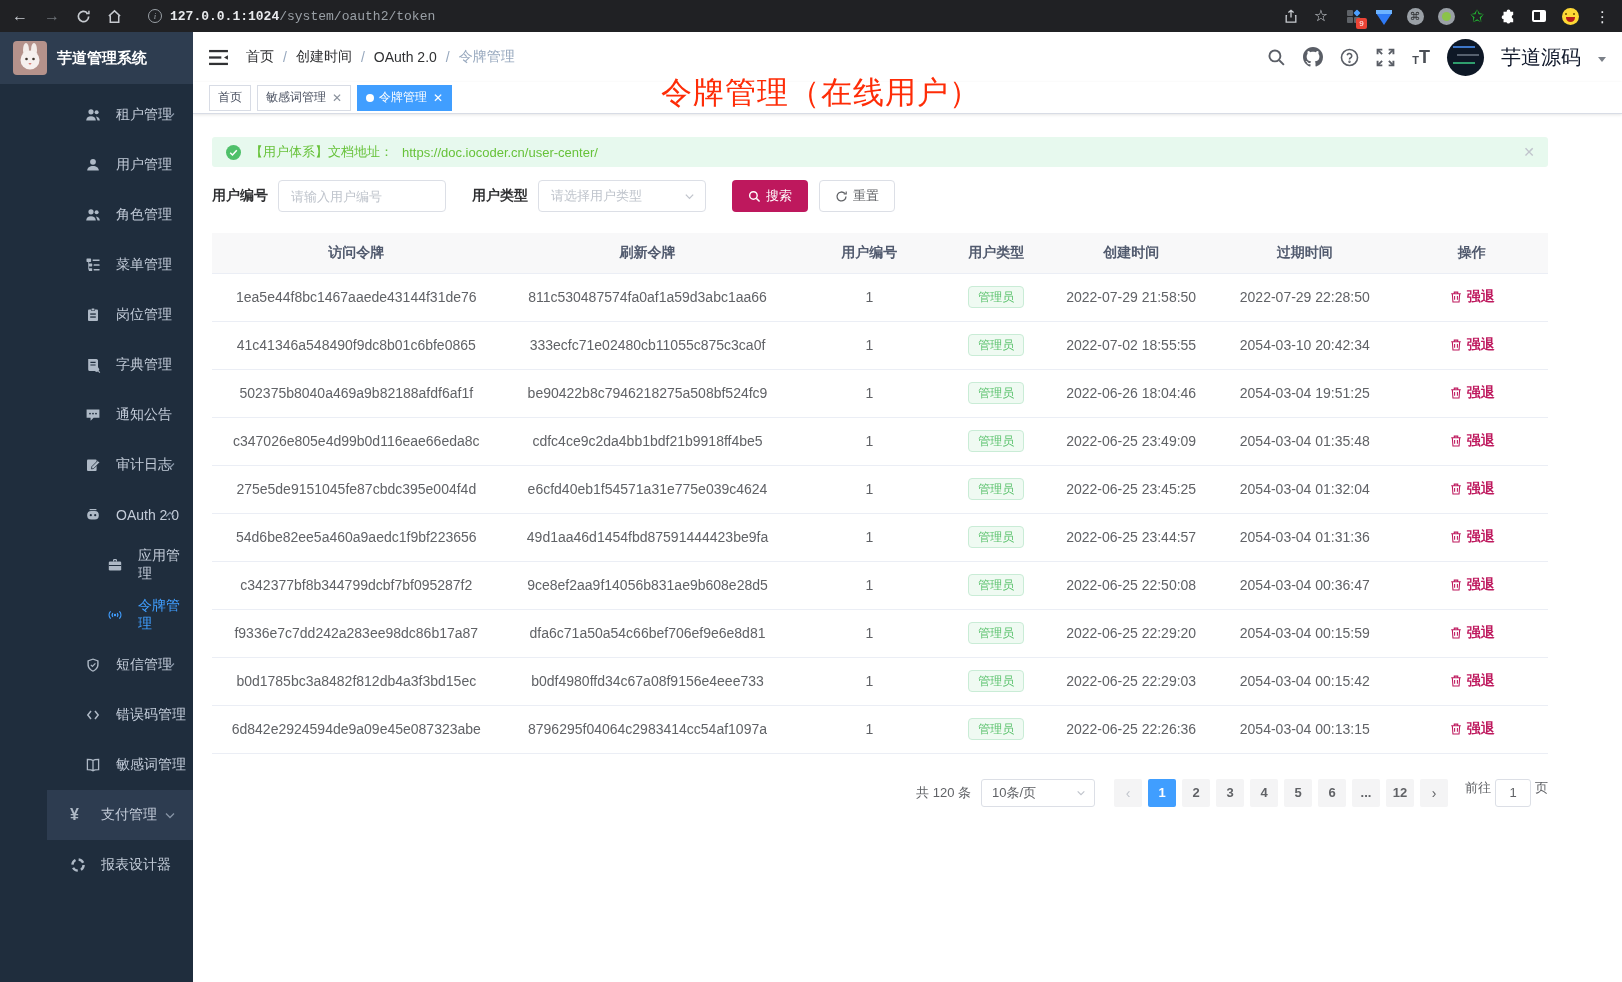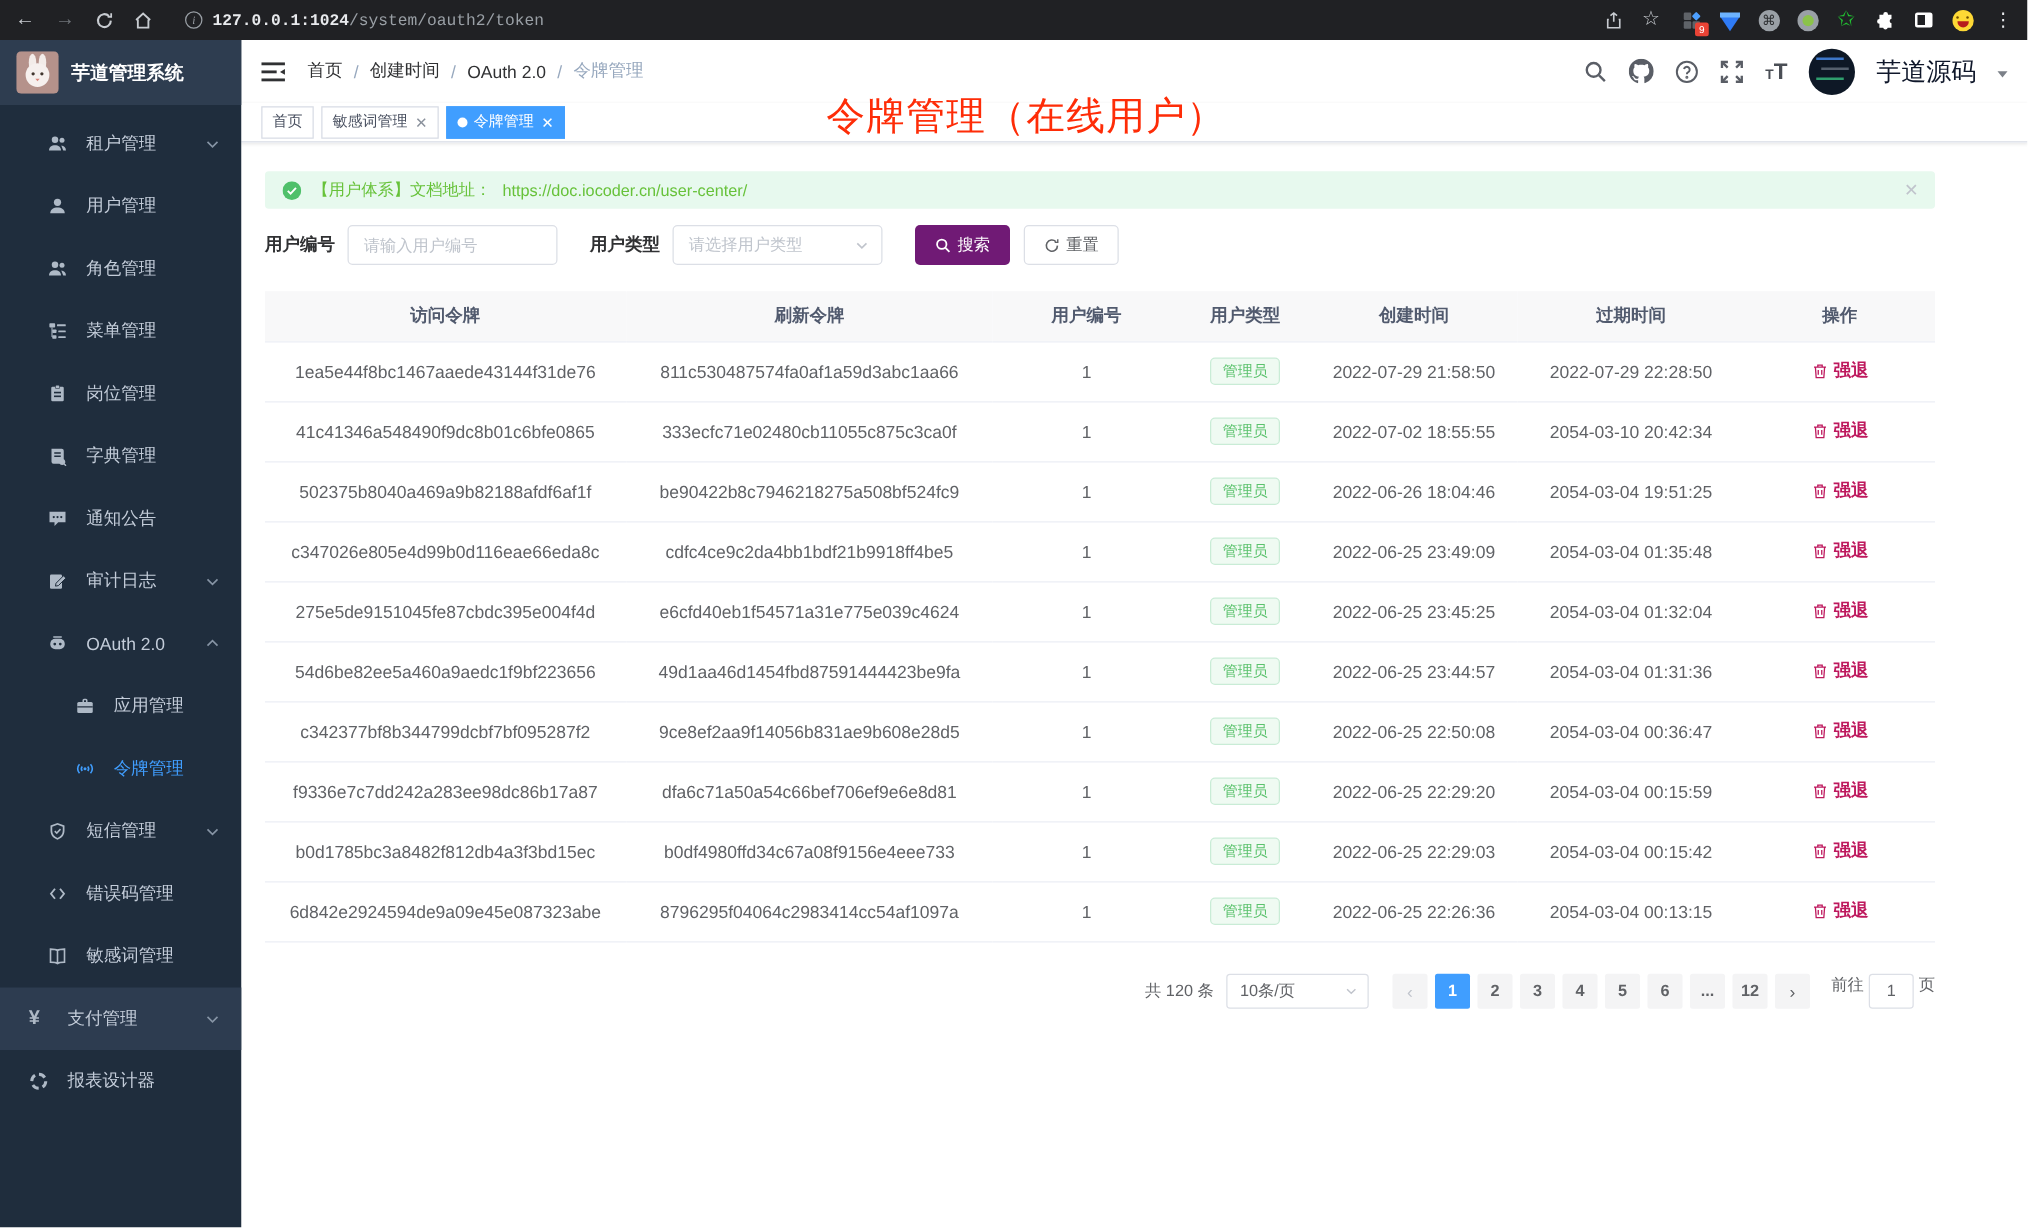--- a/index.html
+++ b/index.html
@@ -38,21 +38,21 @@
   .sidebar-glyph:after { content:""; position:absolute; right:0; top:0; bottom:0; width:4px; background:#fff; }
   .emoji-face { width:17px; height:17px; border-radius:50%; background:#fdd835; position:relative; }
   .emoji-face:before { content:""; position:absolute; left:3px; top:5px; width:2.5px; height:2.5px; border-radius:50%; background:#6d4c00; box-shadow:8px 0 0 #6d4c00; }
   .emoji-face:after { content:""; position:absolute; left:4px; bottom:3px; width:9px; height:5px; border-radius:0 0 9px 9px; background:#b71c1c; }
   .dots-v { color:#e8eaed; font-size:15px; letter-spacing:0; }
 
   
   .app-sidebar { position:absolute; top:32px; left:0; bottom:0; width:193px; background:#1f2d3d; z-index:20; }
   .logo-row { height:52px; background:#2e3d50; display:flex; align-items:center; padding:0 13px; gap:10px; }
   .logo-title { color:#fff; font-size:15px; font-weight:700; }
-  .menu { padding-top:6px; }
+  .menu { padding-top:6px;padding-left:47px; }
   .menu-item { height:50px; display:flex; align-items:center; padding-left:38px; color:#c3ccd9; font-size:14px;
     cursor:pointer; position:relative; }
   .menu-item .mi-icon { width:16px; height:16px; margin-right:15px; flex:0 0 16px; color:#aeb9c6; }
   .menu-item .mi-icon .glyph { font-size:16px; font-weight:700; line-height:16px; display:block; }
   .menu-item.child { padding-left:60px; }
   .menu-item.bottom { padding-left:23px; }
   .menu-item.active, .menu-item.active .mi-icon { color:#409eff; }
   .menu-item.highlighted { background:#2d3c50; }
   .mi-chevron { position:absolute; right:17px; color:#8694a5; display:flex; }
 
@@ -94,21 +94,21 @@
   .filter-row { margin-top:13px; display:flex; align-items:center; font-size:14px; }
   .f-group { display:flex; align-items:center; margin-right:26px; }
   .f-label { font-weight:700; color:#303133; margin-right:10px; white-space:nowrap; }
   .f-input { width:168px; height:32px; border:1px solid #dcdfe6; border-radius:4px; padding:0 12px;
     font-size:13px; color:#606266; outline:none; font-family:inherit; }
   .f-input::placeholder { color:#bfc4cc; }
   .f-select { width:168px; height:32px; border:1px solid #dcdfe6; border-radius:4px; padding:0 10px 0 12px;
     display:flex; align-items:center; justify-content:space-between; color:#bfc4cc; font-size:13px; cursor:pointer; background:#fff; }
   .btn { height:32px; border-radius:4px; font-size:13px; display:inline-flex; align-items:center;
     gap:5px; padding:0 15px; cursor:pointer; border:1px solid transparent; font-family:inherit; }
-  .btn-primary { background:#701a75; color:#fff; }
+  .btn-primary { background:#be185d; color:#fff; }
   .btn-plain { background:#fff; border-color:#dcdfe6; color:#606266; margin-left:11px; }
 
   table.data-table { width:100%; border-collapse:collapse; margin-top:21px; table-layout:fixed; }
   .data-table th { height:40px; background:#f8f8f9; color:#515a6e; font-weight:700; font-size:14px;
     text-align:center; border-bottom:1px solid #ebeef5; }
   .data-table td { height:48px; text-align:center; font-size:14px; color:#606266;
     border-bottom:1px solid #ebeef5; overflow:hidden; white-space:nowrap; }
   .badge-success { display:inline-block; background:#effaf2; border:1px solid #c9ecd6; color:#5bc26d;
     font-size:12px; line-height:20px; padding:0 9px; border-radius:4px; }
   .action-link { color:#be185d; font-size:14px; display:inline-flex; align-items:center; gap:4px; cursor:pointer;font-weight:bold; }

